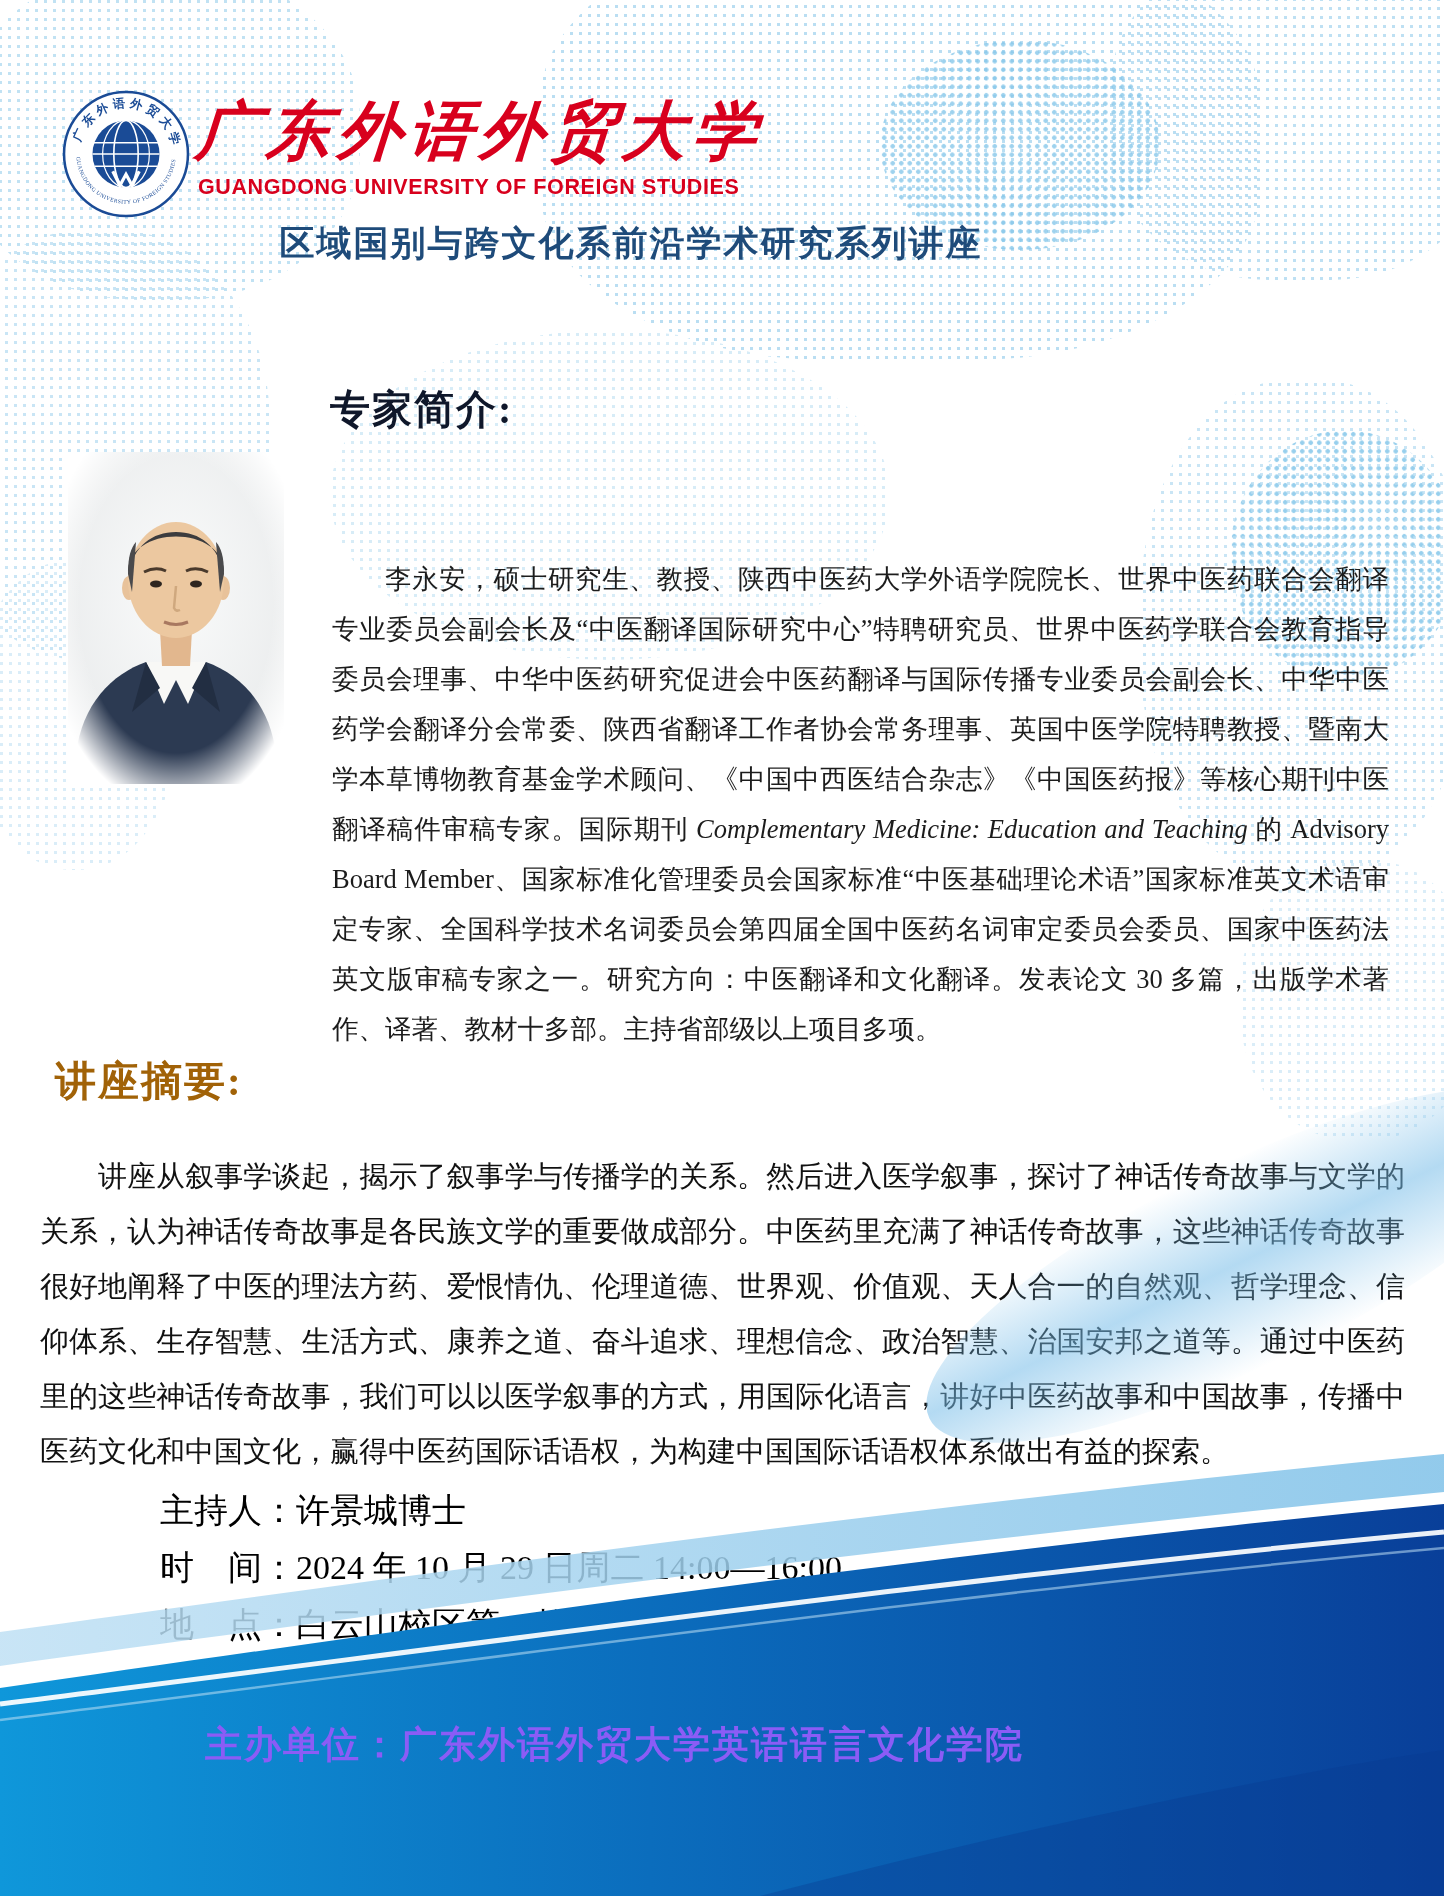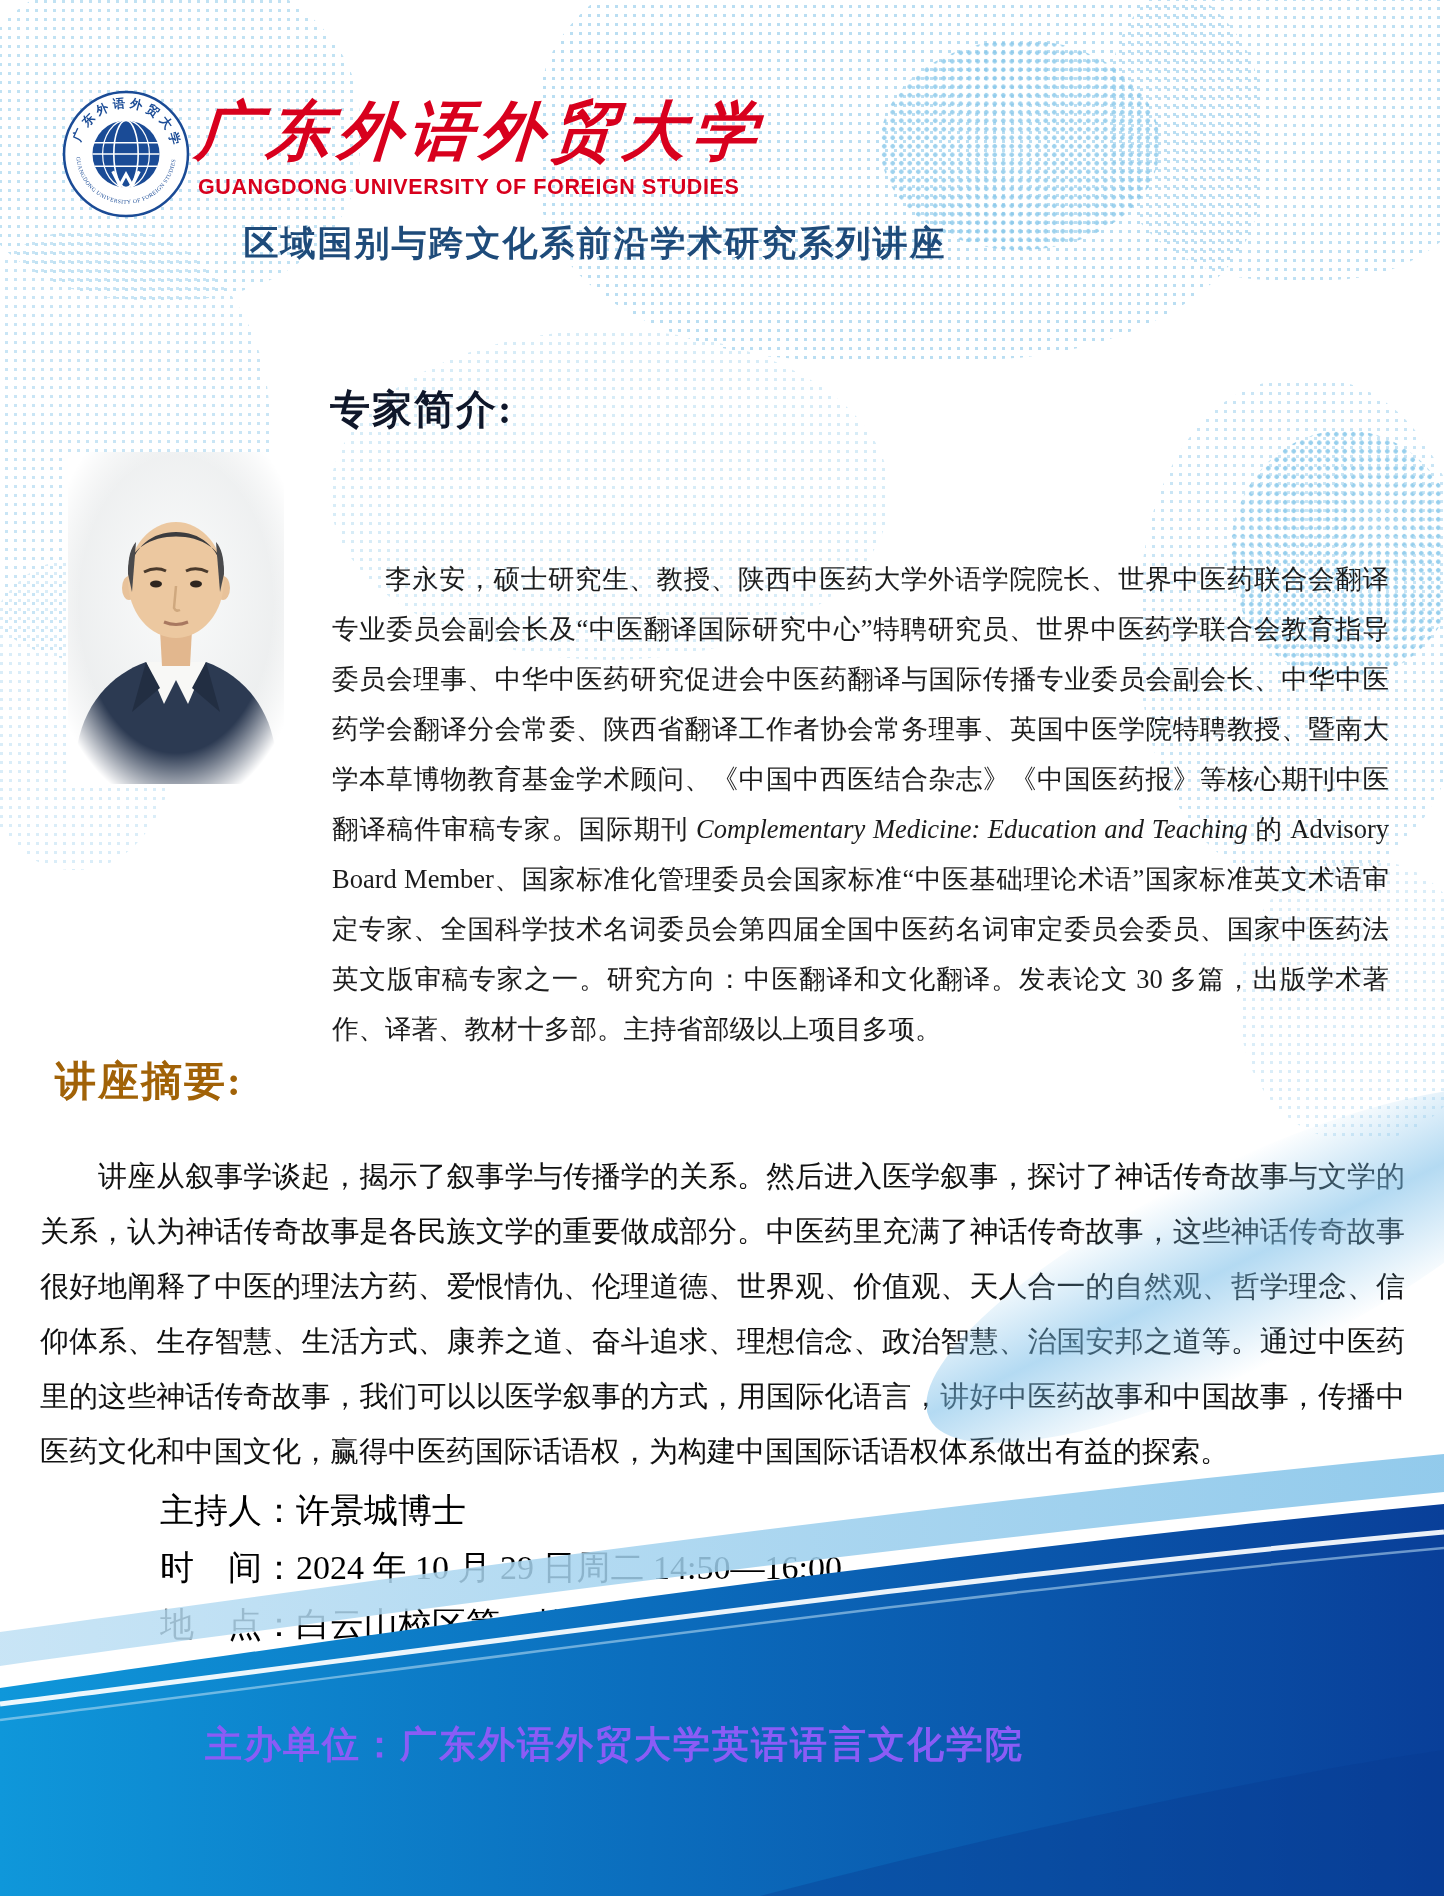--- a/index.html
+++ b/index.html
@@ -25,21 +25,21 @@
     color:#d8001d; font-size:64px; font-weight:bold; font-style:italic;
     letter-spacing:7px; transform:skewX(-4deg); white-space:nowrap;
   }
   .uni-en {
     position:absolute; left:198px; top:175px;
     color:#d8001d; font-size:21.5px; font-weight:bold;
     font-family:"Liberation Sans","DejaVu Sans",sans-serif;
     letter-spacing:0.6px; white-space:nowrap;
   }
   .title-band { position:absolute; left:0; width:1190px; text-align:center; color:#1e4b7a; }
-  .series-title { top:220px; font-size:35px; font-weight:bold; letter-spacing:2px; }
+  .series-title { top:220px; font-size:35px; font-weight:bold; letter-spacing:2px;padding-left:36px; }
   .main-title {
     top:281px; font-size:58px; font-weight:bold; letter-spacing:1px;
     text-shadow:2px 3px 0 rgba(150,195,230,.35);
   }
   .expert-heading {
     position:absolute; left:330px; top:382px;
     font-size:40px; font-weight:bold; color:#0f172a; letter-spacing:2px;
   }
   .photo { position:absolute; left:68px; top:452px; width:216px; height:332px; }
   .bio {
@@ -156,21 +156,21 @@
     <rect x="0" y="0" width="216" height="332" fill="url(#phFade)"></rect>
   </svg>
 
   <p class="bio"><span>李永安，硕士研究生、教授、陕西中医药大学外语学院院长、世界中医药联合会翻译专业委员会副会长及“中医翻译国际研究中心”特聘研究员、世界中医药学联合会教育指导委员会理事、中华中医药研究促进会中医药翻译与国际传播专业委员会副会长、中华中医药学会翻译分会常委、陕西省翻译工作者协会常务理事、英国中医学院特聘教授、暨南大学本草博物教育基金学术顾问、《中国中西医结合杂志》《中国医药报》等核心期刊中医翻译稿件审稿专家。国际期刊 </span><span class="journal">Complementary Medicine: Education and Teaching</span><span> 的 Advisory Board Member、国家标准化管理委员会国家标准“中医基础理论术语”国家标准英文术语审定专家、全国科学技术名词委员会第四届全国中医药名词审定委员会委员、国家中医药法英文版审稿专家之一。研究方向：中医翻译和文化翻译。发表论文 30 多篇，出版学术著作、译著、教材十多部。主持省部级以上项目多项。</span></p>
 
   <div class="abstract-heading">讲座摘要:</div>
   <p class="abstract">讲座从叙事学谈起，揭示了叙事学与传播学的关系。然后进入医学叙事，探讨了神话传奇故事与文学的关系，认为神话传奇故事是各民族文学的重要做成部分。中医药里充满了神话传奇故事，这些神话传奇故事很好地阐释了中医的理法方药、爱恨情仇、伦理道德、世界观、价值观、天人合一的自然观、哲学理念、信仰体系、生存智慧、生活方式、康养之道、奋斗追求、理想信念、政治智慧、治国安邦之道等。通过中医药里的这些神话传奇故事，我们可以以医学叙事的方式，用国际化语言，讲好中医药故事和中国故事，传播中医药文化和中国文化，赢得中医药国际话语权，为构建中国国际话语权体系做出有益的探索。</p>
 
   <div class="details">
     <div class="line"><span>主持人：</span><span>许景城博士</span></div>
-    <div class="line"><span>时　间：</span><span>2024 年 10 月 29 日周二 14:50—16:00</span></div>
+    <div class="line"><span>时　间：</span><span>2024 年 10 月 29 日周二 14:00—16:00</span></div>
     <div class="line"><span>地　点：</span><span>白云山校区第一教学楼北楼 446 室</span></div>
   </div>
 
   <div class="right-band"></div>
 
   <svg class="bottom-wave" viewBox="0 0 1444 560" preserveAspectRatio="none">
     <defs>
       <linearGradient id="gMain" x1="0" y1="0" x2="1" y2="0">
         <stop offset="0" stop-color="#0f97da"></stop>
         <stop offset="0.45" stop-color="#0b6dbd"></stop>

